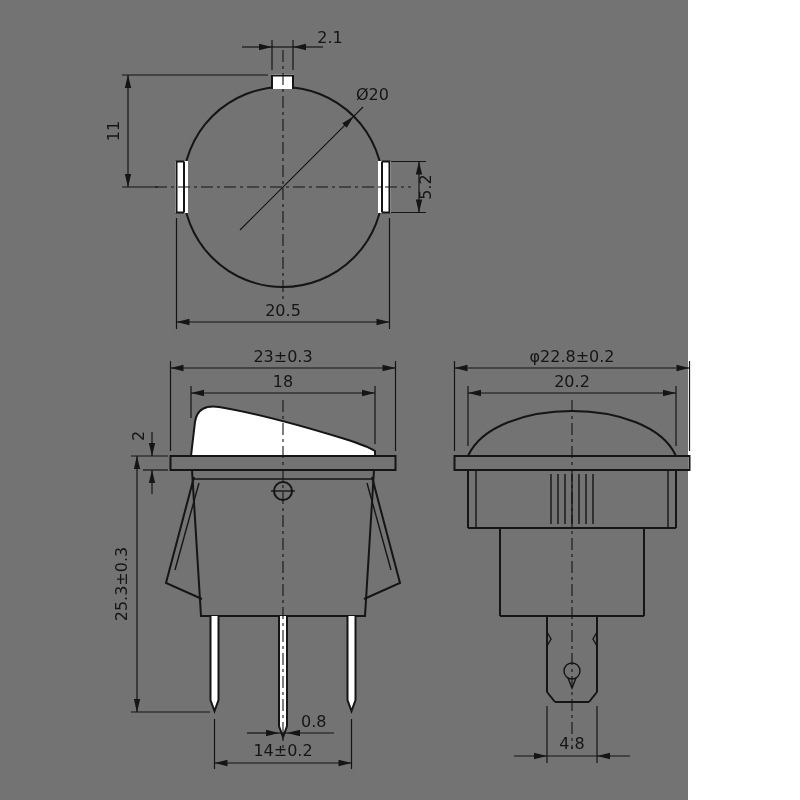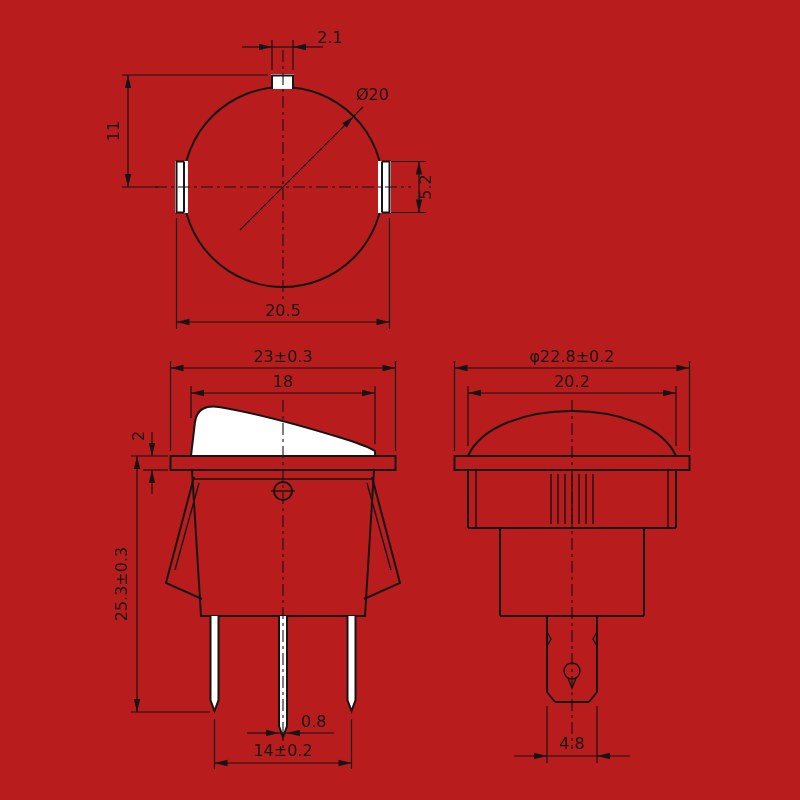--- a/index.html
+++ b/index.html
@@ -1,16 +1,16 @@
 <!DOCTYPE html>
 <html><head>
 <meta charset="utf-8">
 <style>
   html,body { margin:0; padding:0; background:#ffffff; }
-  .stage { width:800px; height:800px; background:#b91c1c; position:relative; }
+  .stage { width:688px; height:800px; background:#737373; position:relative; }
   svg { display:block; }
   .obj    { stroke:#151515; stroke-width:2;   fill:none; }
   .objfill{ stroke:#151515; stroke-width:2;   fill:#ffffff; }
   .thin   { stroke:#151515; stroke-width:1.4; fill:none; }
   .dim    { stroke:#151515; stroke-width:1.2; fill:none; }
   .cl     { stroke:#151515; stroke-width:1.1; fill:none; stroke-dasharray:12 4 3 4; }
   .erase  { fill:#ffffff; stroke:none; }
   text.t  { font-family:"DejaVu Sans", sans-serif; font-size:16px; fill:#151515; }
 </style>
 </head>

